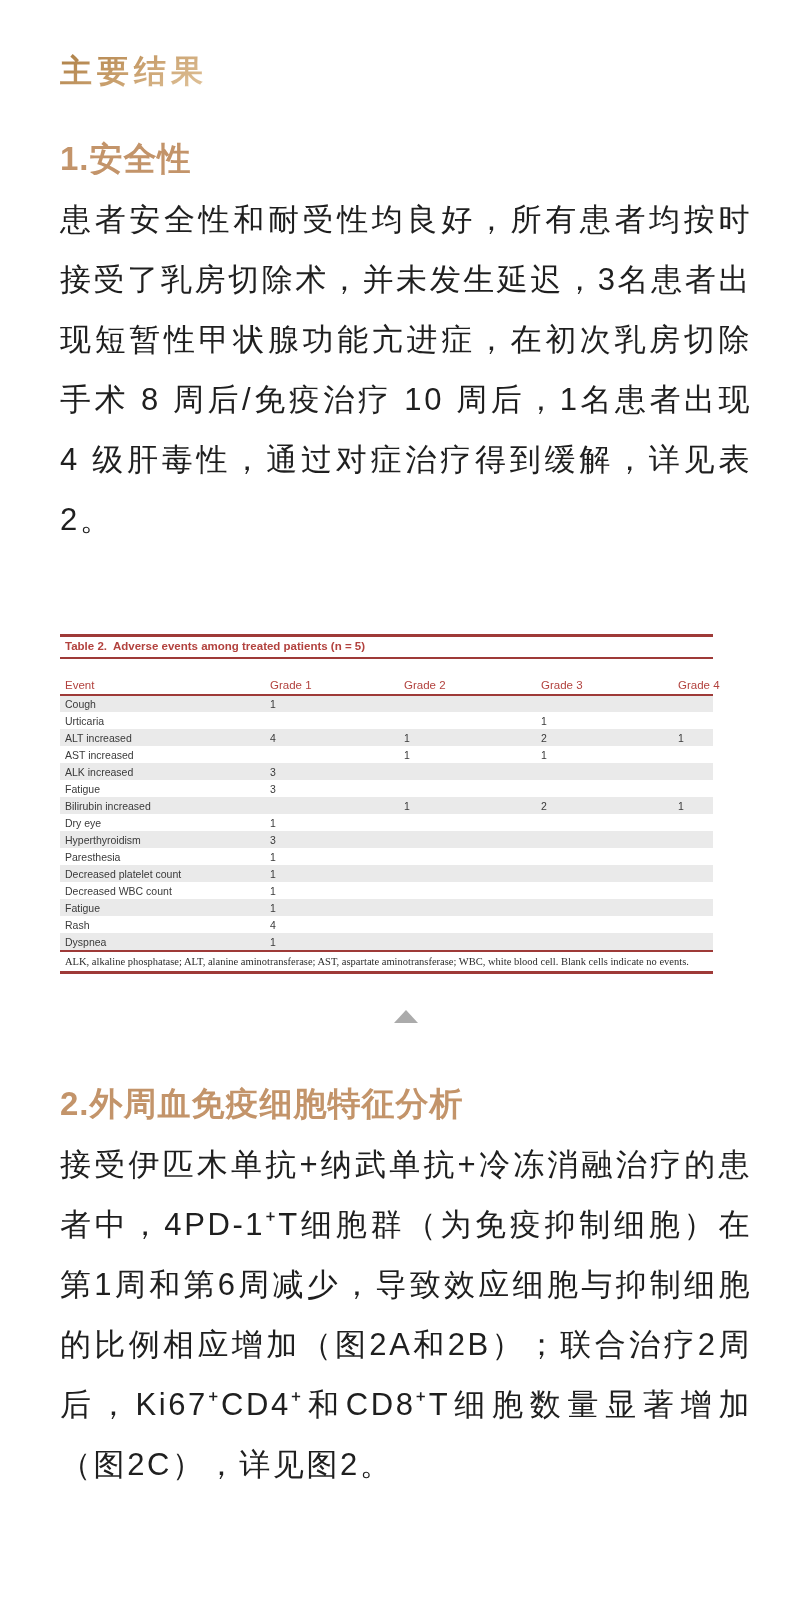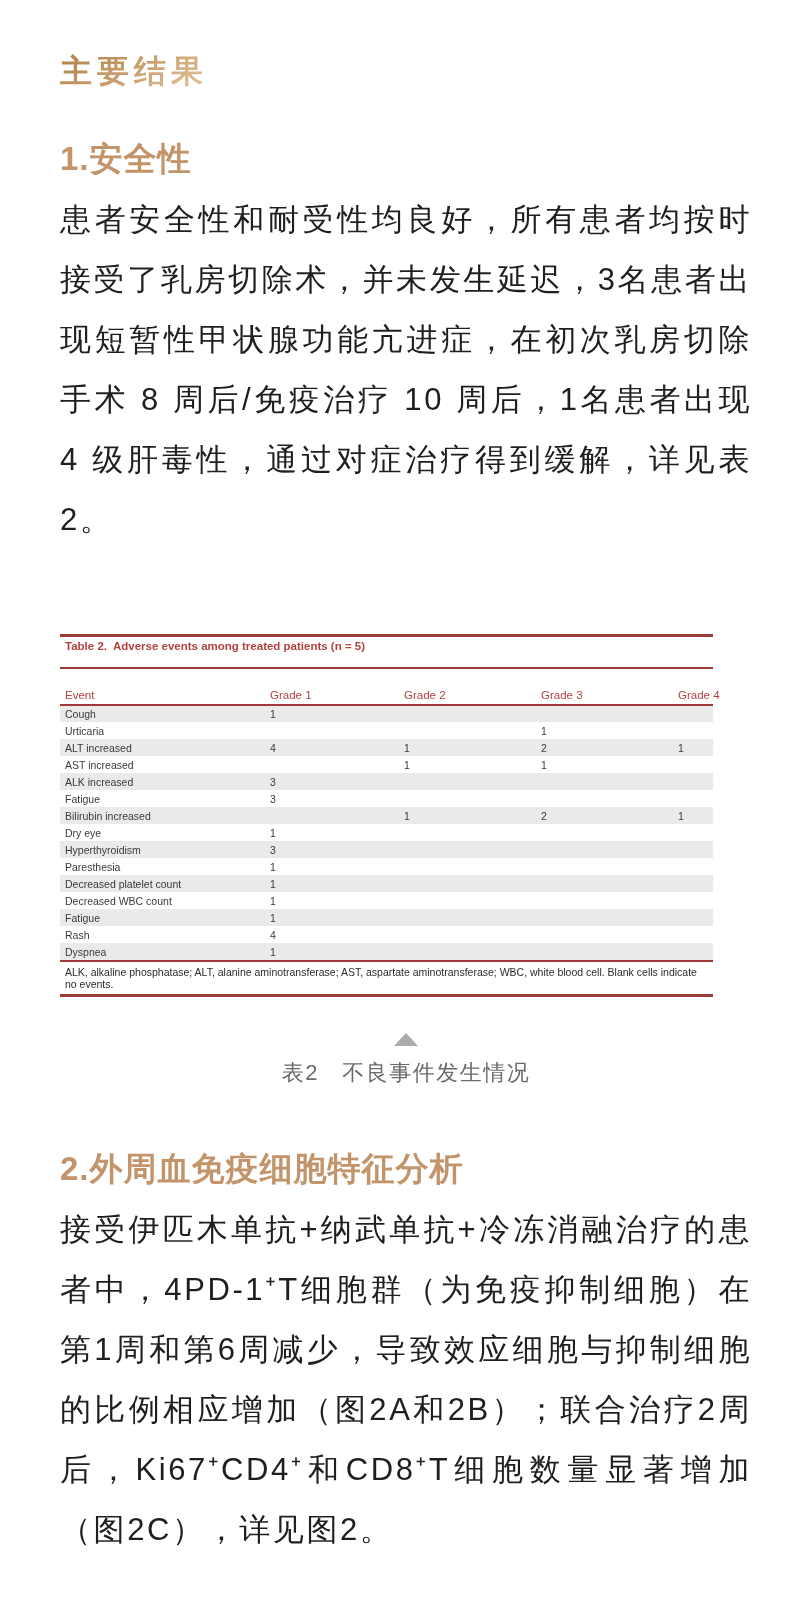--- a/index.html
+++ b/index.html
@@ -37,21 +37,21 @@
     text-align:justify;
   }
 
   
   .table-figure { margin-top:84px; }
   .sci-table{ width:653px; }
   .t-title{
     border-top:3px solid #9E3A38;
     border-bottom:2px solid #9E3A38;
     color:#B2423E; font-weight:bold; font-size:11.5px;
-    padding:3px 5px 15px 5px; white-space:pre-wrap;
+    padding:3px 5px 5px 5px; white-space:pre-wrap;
   }
   .sci-table table{ width:100%; border-collapse:collapse; table-layout:fixed; }
   .sci-table col.c-event{ width:210px; }
   .sci-table col.c-g1{ width:134px; }
   .sci-table col.c-g2{ width:137px; }
   .sci-table col.c-g3{ width:137px; }
   .sci-table col.c-g4{ width:35px; }
   .sci-table th{
     color:#B2423E; font-weight:normal; font-size:11.5px;
     text-align:left; padding:20px 0 3px 0; white-space:nowrap; overflow:visible;
@@ -60,21 +60,21 @@
   .sci-table th:first-child{ padding-left:5px; }
   .sci-table td{
     font-size:10.5px; color:#3a3a3a; height:17px;
     padding:0; vertical-align:middle; white-space:nowrap; overflow:visible;
   }
   .sci-table td:first-child{ padding-left:5px; }
   .sci-table tbody tr:nth-child(odd){ background:#EAEAEA; }
   .t-footnote{
     border-top:2px solid #9E3A38;
     border-bottom:3px solid #9E3A38;
-    font-size:10.5px; color:#2b2b2b; padding:4px 5px 4px 5px;
+    font-size:10.5px; color:#2b2b2b; padding:4px 5px 4px 5px;font-family:Liberation Serif, serif;
   }
 
   
   .collapse-indicator{
     width:0; height:0; margin:36px auto 0 auto;
     border-left:12px solid transparent;
     border-right:12px solid transparent;
     border-bottom:13px solid #ABABAB;
   }
   .t-caption{
@@ -218,21 +218,20 @@
               <td>1</td>
               <td></td>
               <td></td>
               <td></td>
             </tr>
           </tbody>
       </table>
       <div class="t-footnote">ALK, alkaline phosphatase; ALT, alanine aminotransferase; AST, aspartate aminotransferase; WBC, white blood cell. Blank cells indicate no events.</div>
     </div>
     <div class="collapse-indicator"></div>
-    <figcaption class="t-caption">表2　不良事件发生情况</figcaption>
   </figure>
 
   <section class="sec-2">
     <h2 class="sec-heading">2.外周血免疫细胞特征分析</h2>
     <p class="body-text">接受伊匹木单抗+纳武单抗+冷冻消融治疗的患者中，4PD-1⁺T细胞群（为免疫抑制细胞）在第1周和第6周减少，导致效应细胞与抑制细胞的比例相应增加（图2A和2B）；联合治疗2周后，Ki67⁺CD4⁺和CD8⁺T细胞数量显著增加（图2C），详见图2。</p>
   </section>
 
 </div>
 
 </body></html>

